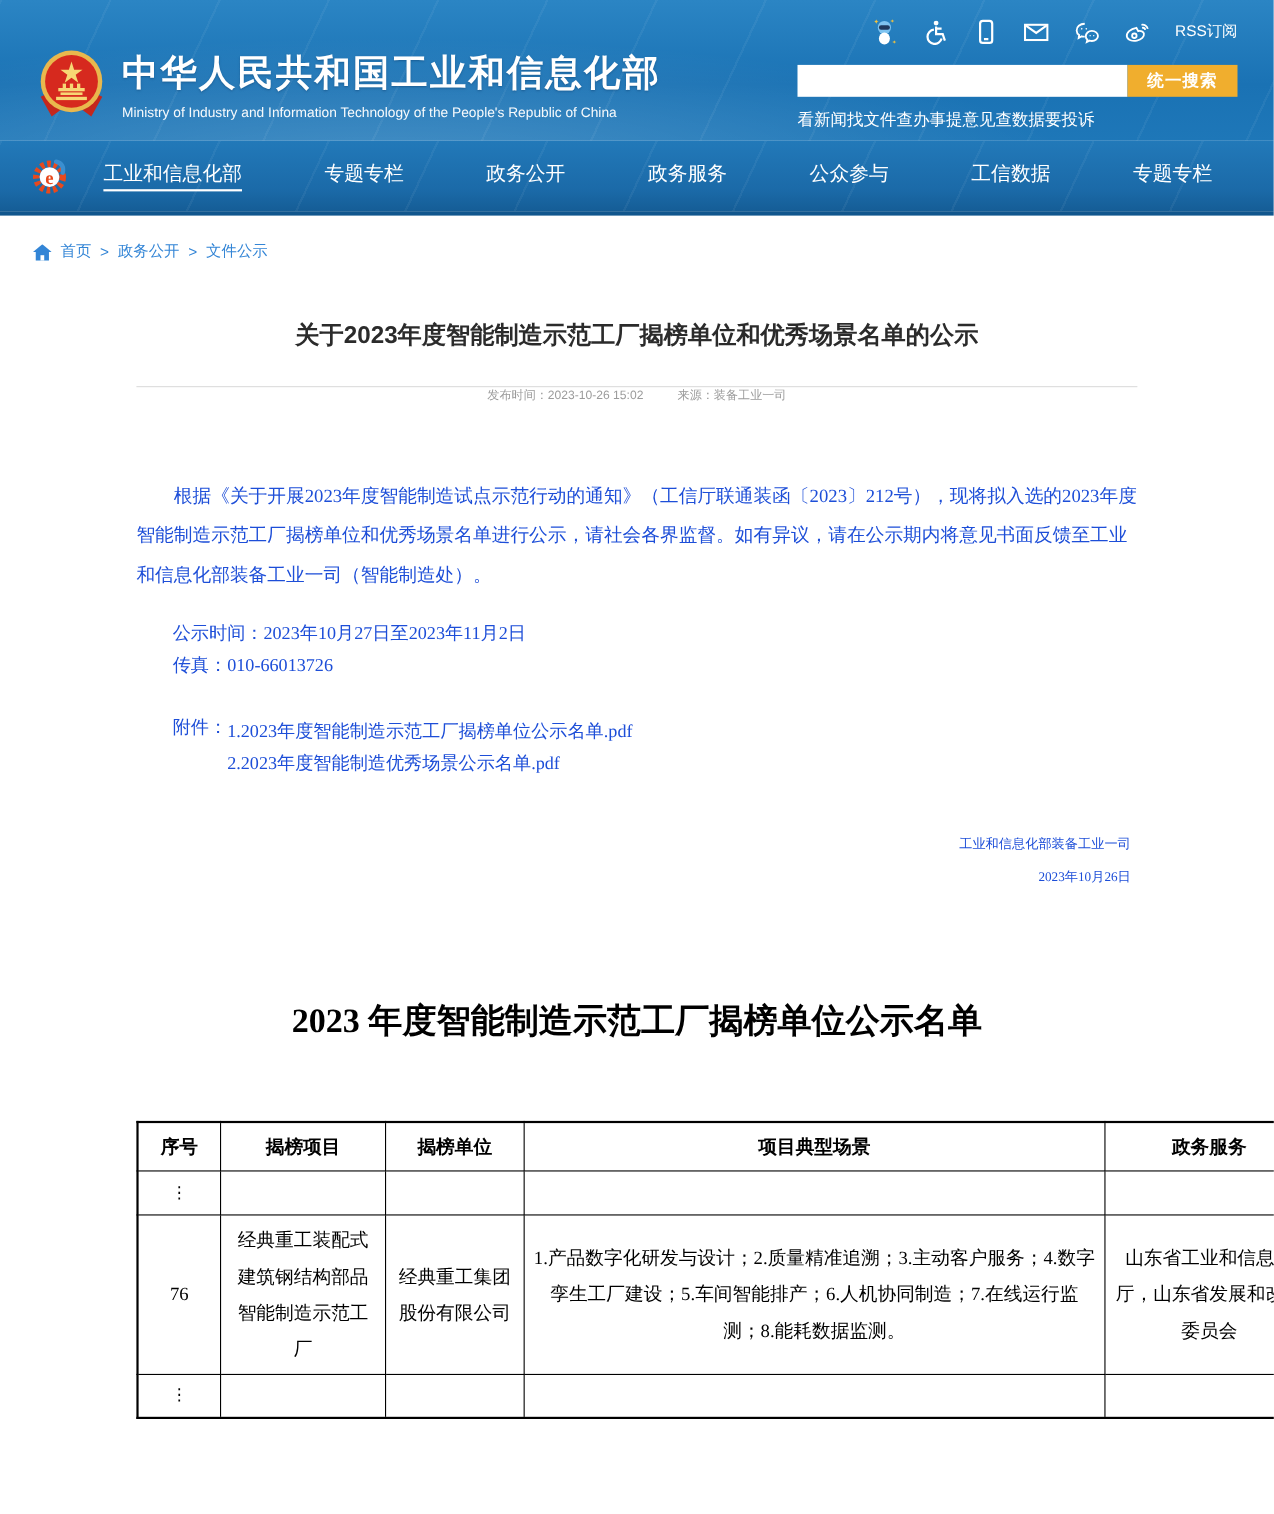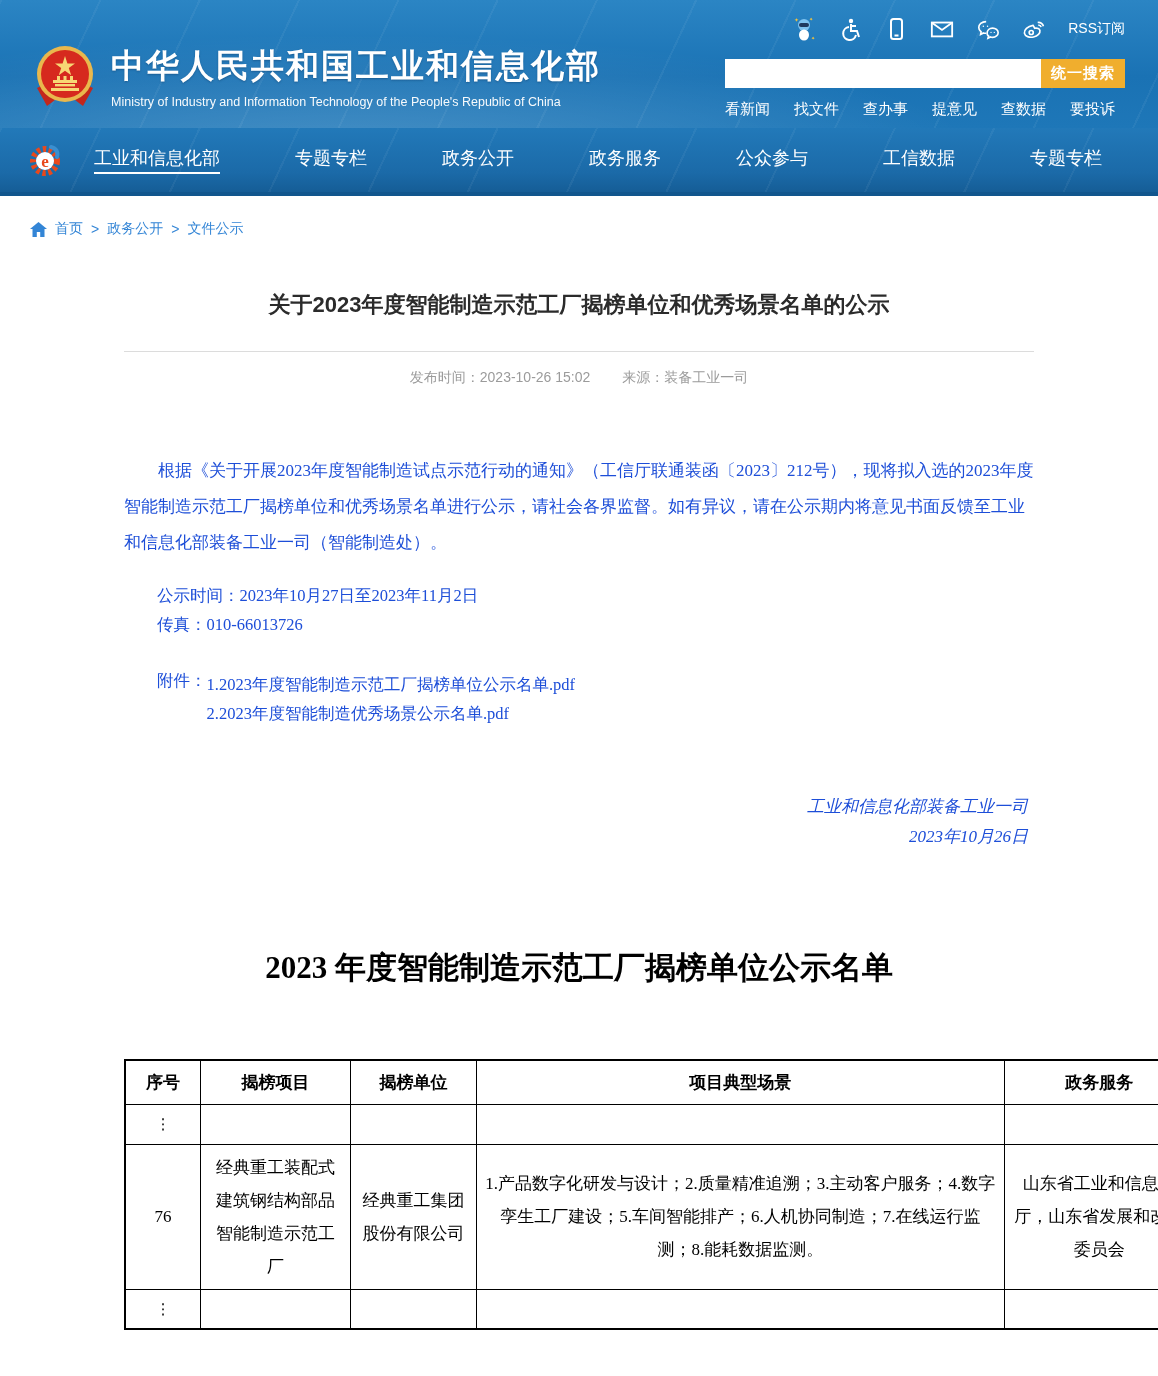--- a/index.html
+++ b/index.html
@@ -19,22 +19,22 @@
   .brand-text{ margin-left:14px; color:#fff; }
   .site-title{ font-size:33px; font-weight:bold; letter-spacing:2px; text-shadow:0 1px 2px rgba(0,40,80,.35); }
   .site-sub{ font-size:12.5px; margin-top:6px; opacity:.96; }
 
   .top-right{ position:absolute; right:33px; top:14px; width:400px; }
   .icon-row{ display:flex; justify-content:flex-end; align-items:center; gap:22px; height:30px; }
   .icon-row .ico{ width:24px; height:24px; display:inline-flex; align-items:center; justify-content:center; cursor:pointer; }
   .rss{ color:#fff; font-size:14px; cursor:pointer; }
   .search-row{ display:flex; margin-top:15px; height:29px; }
   .search-input{ flex:1; border:none; outline:none; height:29px; padding:0 8px; font-size:14px; }
-  .search-btn{ width:84px; height:29px; border:none; background:#f0ae2e; color:#fff; font-size:15px; font-weight:bold; cursor:pointer; letter-spacing:1px; }
-  .quick-links{ display:flex; margin-top:12px; gap:24px; }
+  .search-btn{ width:100px; height:29px; border:none; background:#f0ae2e; color:#fff; font-size:15px; font-weight:bold; cursor:pointer; letter-spacing:1px; }
+  .quick-links{ display:flex; margin-top:12px; }
   .quick-links span{ color:#fff; font-size:15px; cursor:pointer; white-space:nowrap; }
 
   
   .nav{
     height:68px; display:flex; align-items:center; padding:0 26px;
     background:
       repeating-linear-gradient(115deg, rgba(255,255,255,0.05) 0 2px, rgba(255,255,255,0) 2px 90px),
       linear-gradient(180deg,#2279b9 0%, #1b6aa8 70%, #155d96 100%);
     border-bottom:4px solid #11568d;
   }
@@ -45,31 +45,31 @@
 
   
   .breadcrumb{ display:flex; align-items:center; gap:8px; padding:24px 0 0 30px; font-size:14px; color:#3385d6; }
   .breadcrumb .crumb{ cursor:pointer; }
   .breadcrumb .sep{ color:#3385d6; }
 
   
   .main{ width:910px; margin:0 auto; }
   .art-title{ margin-top:52px; text-align:center; font-size:22px; font-weight:bold; color:#2b2b2b; }
   .title-hr{ margin-top:31px; border:none; border-top:1px solid #dcdcdc; }
-  .meta{ margin-top:17px; text-align:center; color:#9b9b9b; font-size:14px; }
+  .meta{ text-align:center; color:#9b9b9b; font-size:11px; }
   .meta span{ margin:0 14px; }
 
   .serif{ font-family:"Liberation Serif", serif; color:#1d4ed8; }
   .paragraph{ margin-top:66px; font-size:17px; line-height:36px; text-indent:2em; }
   .contacts{ margin-top:20px; padding-left:2em; font-size:16.5px; }
   .contacts div{ line-height:29px; }
   .attach{ margin-top:31px; padding-left:2em; font-size:16.5px; display:flex; }
   .attach-label{ white-space:nowrap; }
   .attach-list div{ line-height:29px; cursor:pointer; }
-  .signature{ margin-top:64px; text-align:right; font-size:17px; padding-right:6px;font-style:italic; }
+  .signature{ margin-top:44px; text-align:right; font-size:12px; padding-right:6px; }
   .signature div{ line-height:30px; }
 
   
   .list-title{ margin-top:95px; text-align:center; font-size:31px; font-weight:bold; font-family:"Liberation Serif", serif; color:#000; }
   table.pub{ width:1072px; margin:70px auto 0 auto; border-collapse:collapse; font-family:"Liberation Serif", serif; font-size:17px; color:#000; }
   table.pub th, table.pub td{ border:1px solid #000; text-align:center; vertical-align:middle; padding:6px 8px; }
   table.pub{ border:2px solid #000; }
   table.pub th{ font-weight:bold; height:44px; }
   td.ellipsis{ height:40px; font-size:15px; }
   td.scenes{ text-align:left; line-height:33px; padding:10px 14px; }

